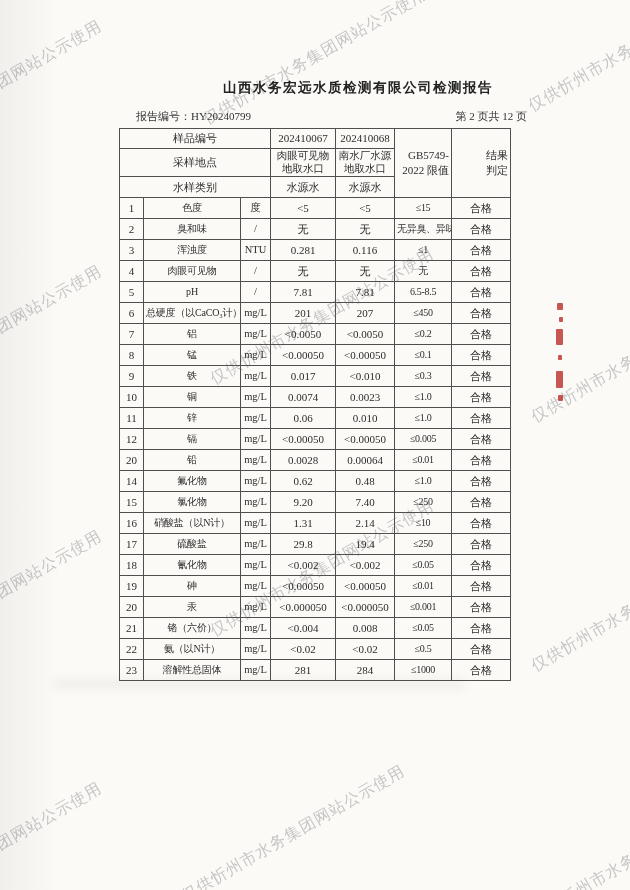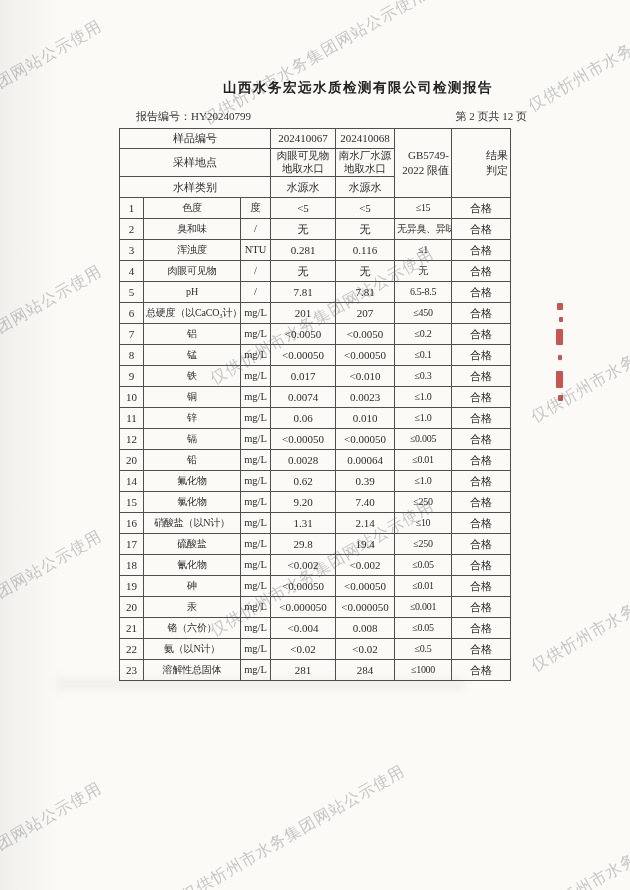--- a/index.html
+++ b/index.html
@@ -274,21 +274,21 @@
     <td class="c-v1">0.0028</td>
     <td class="c-v2">0.00064</td>
     <td class="c-limit">≤0.01</td>
     <td class="c-result">合格</td>
   </tr>
         <tr>
     <td class="c-no">14</td>
     <td class="c-item">氟化物</td>
     <td class="c-unit">mg/L</td>
     <td class="c-v1">0.62</td>
-    <td class="c-v2">0.39</td>
+    <td class="c-v2">0.48</td>
     <td class="c-limit">≤1.0</td>
     <td class="c-result">合格</td>
   </tr>
         <tr>
     <td class="c-no">15</td>
     <td class="c-item">氯化物</td>
     <td class="c-unit">mg/L</td>
     <td class="c-v1">9.20</td>
     <td class="c-v2">7.40</td>
     <td class="c-limit">≤250</td>

